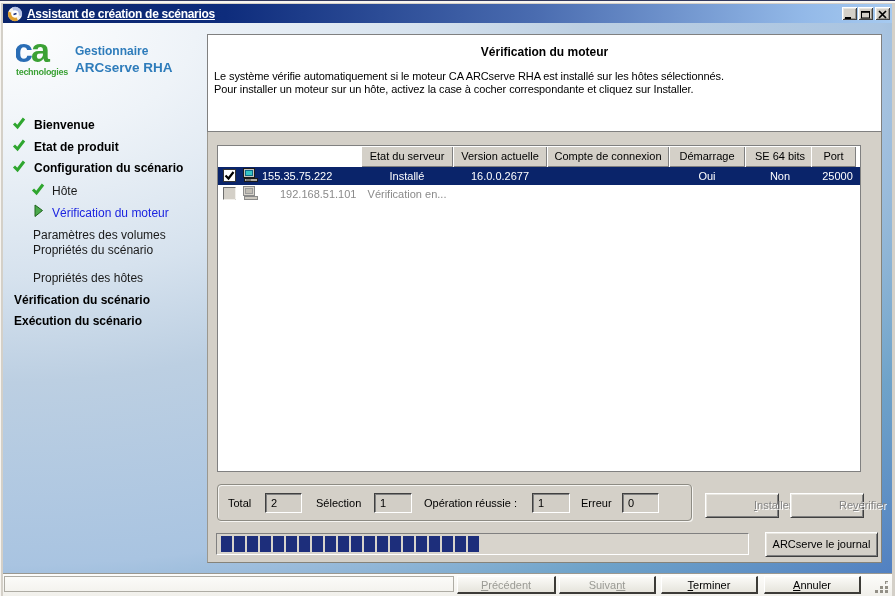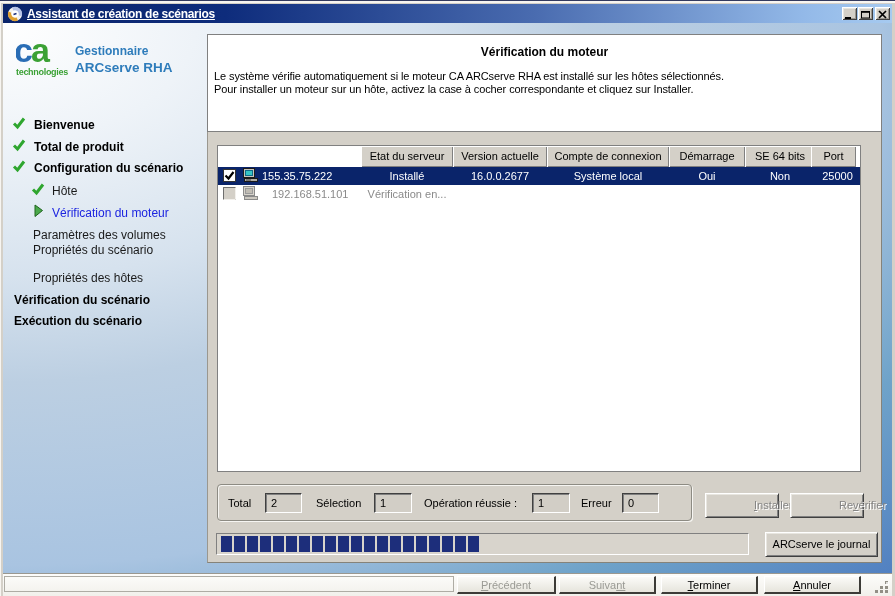--- a/index.html
+++ b/index.html
@@ -119,21 +119,21 @@
 <div id="gest">Gestionnaire</div>
 <div id="arcserve">ARCserve RHA</div>
 
 <svg class="ico" style="left:12px;top:117px" width="14" height="13">
     <path d="M2 6.5 L5.5 10 L12 1.5" stroke="#2fa62f" stroke-width="3" fill="none"></path>
   </svg>
 <div class="step stepb" style="left:34px;top:118px">Bienvenue</div>
 <svg class="ico" style="left:12px;top:139px" width="14" height="13">
     <path d="M2 6.5 L5.5 10 L12 1.5" stroke="#2fa62f" stroke-width="3" fill="none"></path>
   </svg>
-<div class="step stepb" style="left:34px;top:140px">Total de produit</div>
+<div class="step stepb" style="left:34px;top:140px">Etat de produit</div>
 <svg class="ico" style="left:12px;top:160px" width="14" height="13">
     <path d="M2 6.5 L5.5 10 L12 1.5" stroke="#2fa62f" stroke-width="3" fill="none"></path>
   </svg>
 <div class="step stepb" style="left:34px;top:161px">Configuration du scénario</div>
 <svg class="ico" style="left:31px;top:183px" width="14" height="13">
     <path d="M2 6.5 L5.5 10 L12 1.5" stroke="#2fa62f" stroke-width="3" fill="none"></path>
   </svg>
 <div class="step stepsub" style="left:52px;top:184px">Hôte</div>
 <svg class="ico" style="left:34px;top:204px" width="10" height="14">
     <path d="M1 1 L8.5 6.5 L1 12.5 Z" fill="#4aa84a" stroke="#1e641e" stroke-width="1"></path>
@@ -167,37 +167,36 @@
     </svg>
     <svg style="position:absolute;left:24px;top:1px" width="17" height="16">
       <rect x="1.5" y="0.5" width="11" height="9" fill="#c8c4bc" stroke="#1a1a1a"></rect>
       <rect x="3.5" y="2.5" width="7" height="5" fill="#35c4c4" stroke="#106a8a" stroke-width="1"></rect>
       <rect x="2.5" y="10.5" width="13" height="3" fill="#b0aca4" stroke="#1a1a1a"></rect>
       <rect x="4" y="11.5" width="5" height="1" fill="#404040"></rect>
     </svg>
     <div class="rcell" style="left:44px;text-align:left">155.35.75.222</div>
     <div class="rcell" style="left:143px;width:92px">Installé</div>
     <div class="rcell" style="left:235px;width:94px">16.0.0.2677</div>
-    <div class="rcell" style="left:329px;width:122px">Système local</div>
     <div class="rcell" style="left:451px;width:76px">Oui</div>
     <div class="rcell" style="left:527px;width:70px">Non</div>
     <div class="rcell" style="left:597px;width:45px">25000</div>
   </div>
   <div class="row" id="row2">
     <svg style="position:absolute;left:5px;top:2px" width="13" height="13">
       <rect x="0.5" y="0.5" width="12" height="12" fill="#d4d0c8" stroke="#8a8a8a"></rect>
       <path d="M0.5 12.5 V0.5 H12.5" fill="none" stroke="#6e6e6e"></path>
       <path d="M0.5 12.5 H12.5 V0.5" fill="none" stroke="#f2f0ec"></path>
     </svg>
     <svg style="position:absolute;left:24px;top:1px" width="17" height="16">
       <rect x="1.5" y="0.5" width="11" height="9" fill="#d8d4cc" stroke="#8a8a8a"></rect>
       <rect x="3.5" y="2.5" width="7" height="5" fill="#c0bcb4" stroke="#9a9a9a" stroke-width="1"></rect>
       <rect x="2.5" y="10.5" width="13" height="3" fill="#ccc8c0" stroke="#8a8a8a"></rect>
     </svg>
-    <div class="rcell" style="left:54px;text-align:left">192.168.51.101</div>
+    <div class="rcell" style="left:62px;text-align:left">192.168.51.101</div>
     <div class="rcell" style="left:143px;width:92px">Vérification en...</div>
   </div>
 </div>
 
 <div id="groupbox"></div>
 <div class="glabel" style="left:228px">Total</div>
 <div class="gfield" style="left:265px;width:37px">2</div>
 <div class="glabel" style="left:316px">Sélection</div>
 <div class="gfield" style="left:374px;width:38px">1</div>
 <div class="glabel" style="left:424px">Opération réussie :</div>

